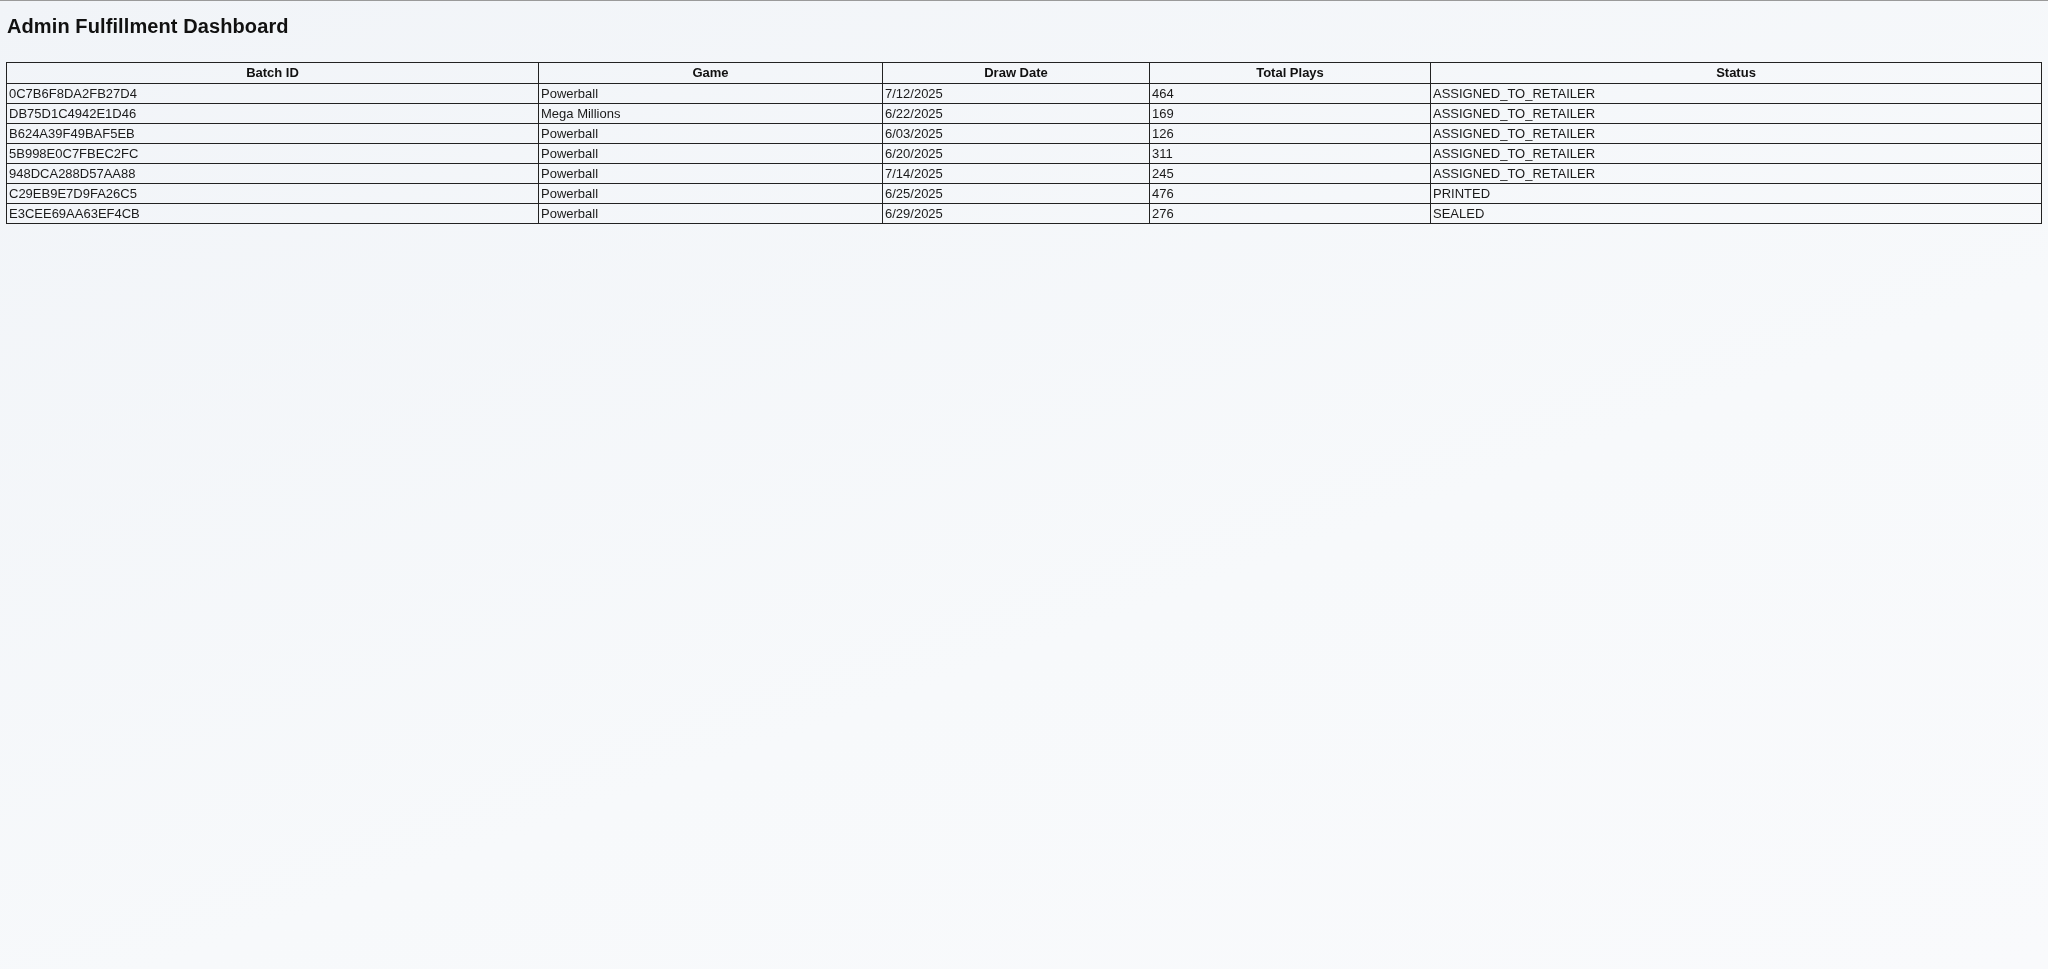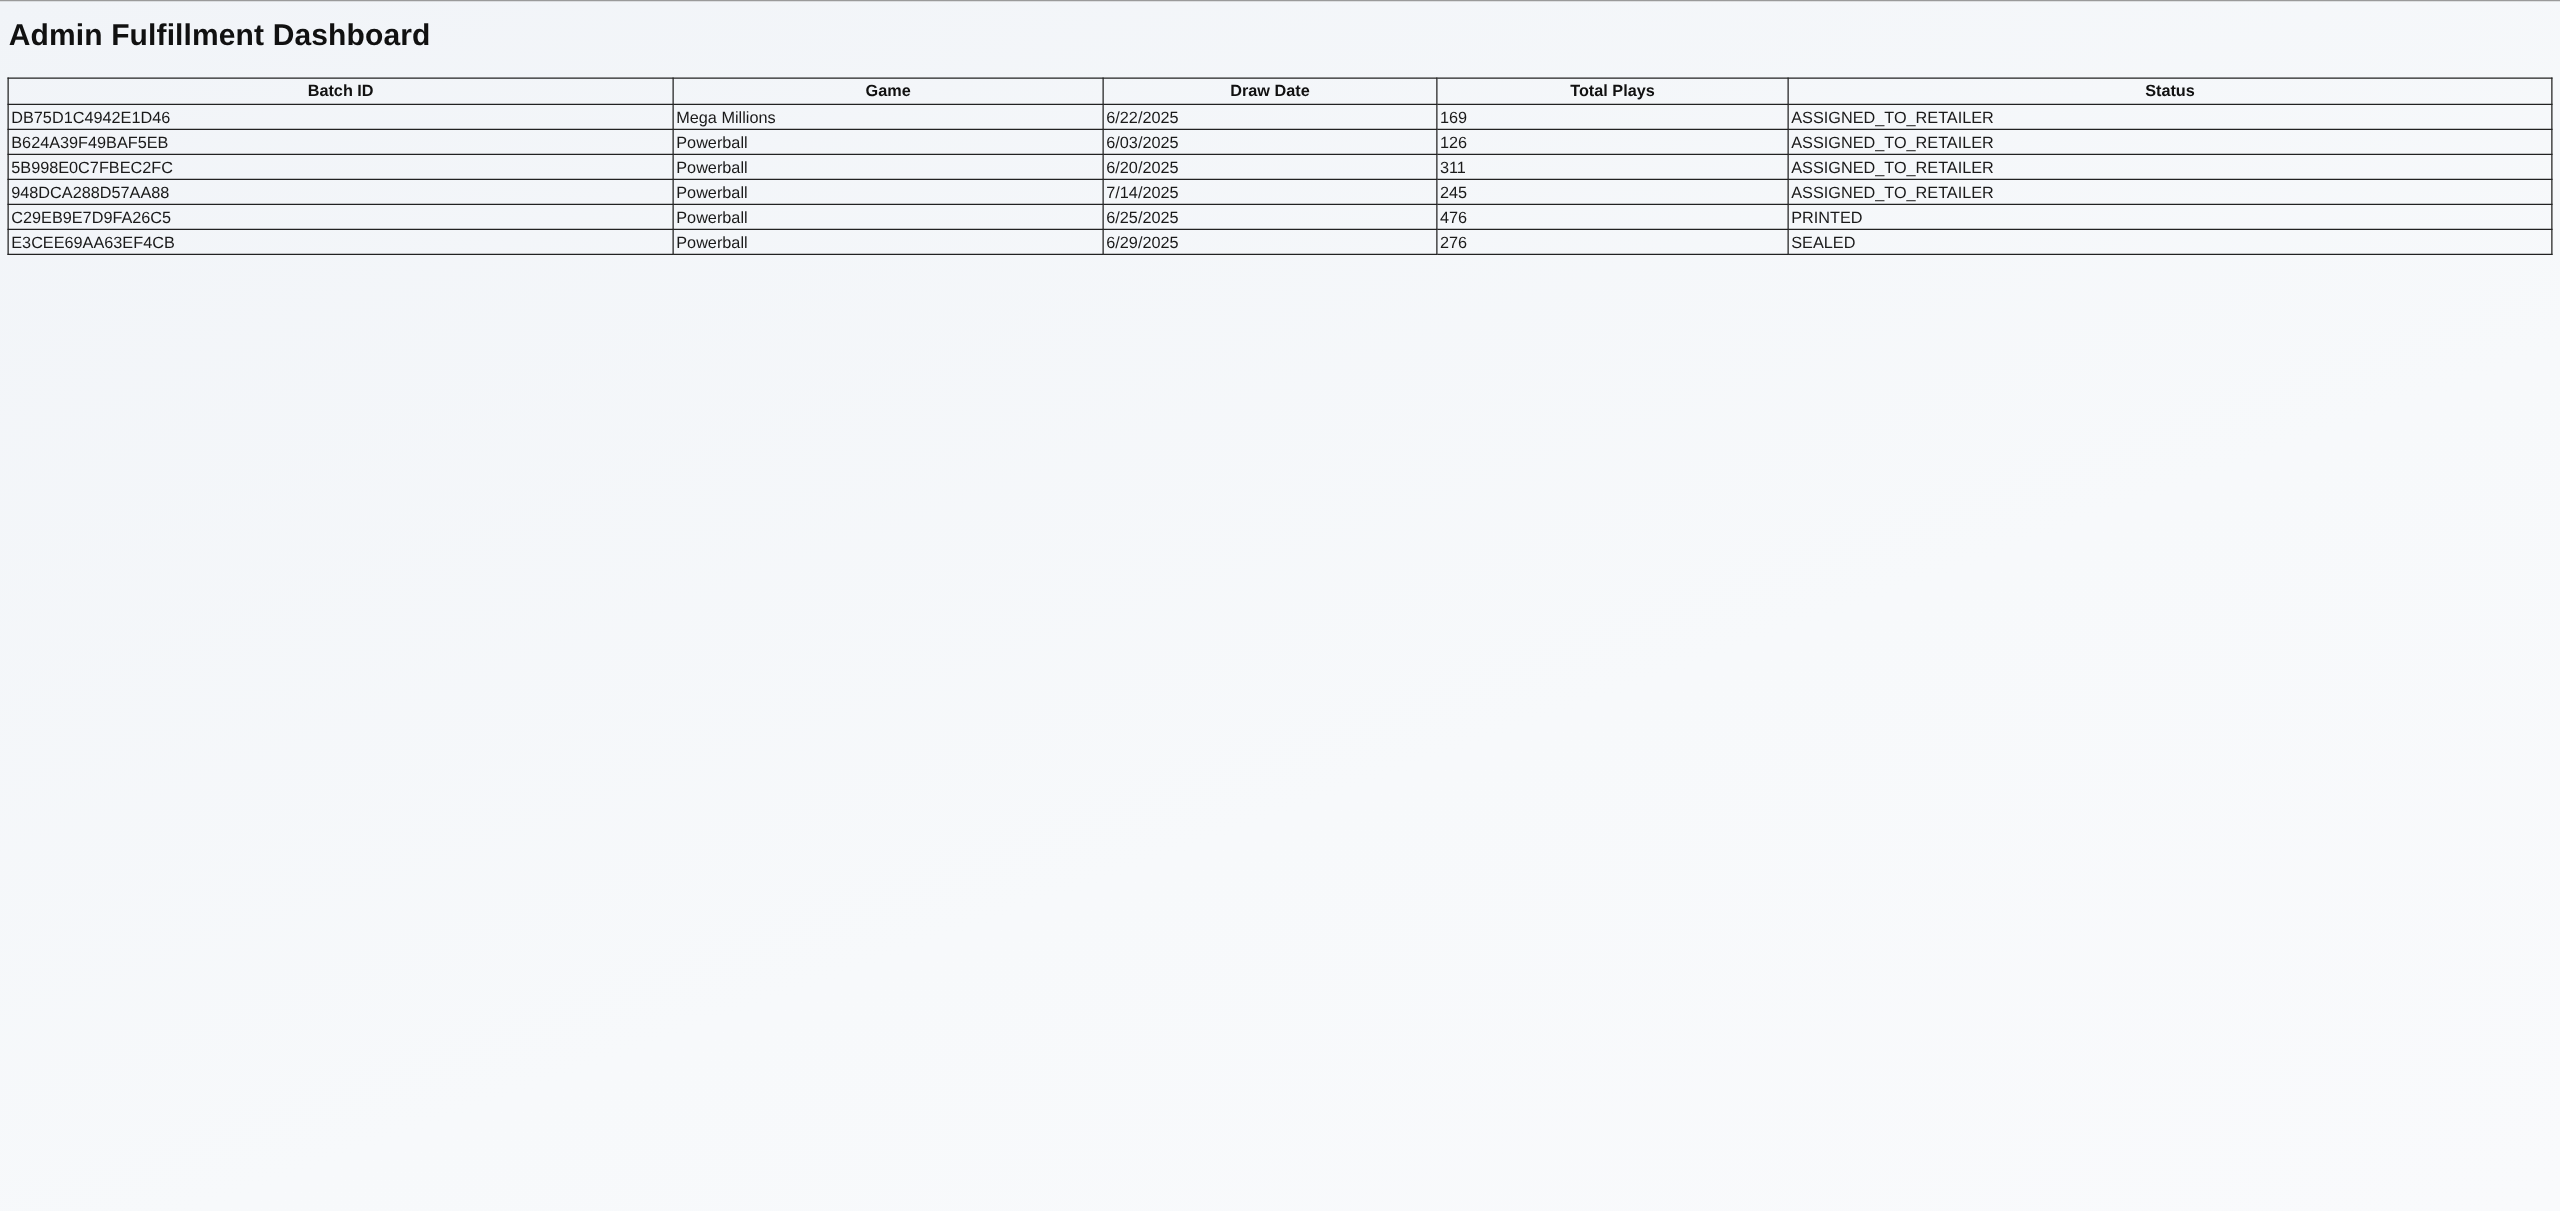--- a/index.html
+++ b/index.html
@@ -7,21 +7,21 @@
     width: 2048px; height: 969px; overflow: hidden;
     background: linear-gradient(160deg, #f1f4f8 0%, #f7f9fb 60%, #f9fafc 100%);
     font-family: "Liberation Sans", sans-serif;
     color: #111;
     border-top: 1px solid #9a9a9a;
     box-sizing: border-box;
     position: relative;
   }
   h1 {
     position: absolute; left: 7px; top: 14px; margin: 0;
-    font-size: 24px; font-weight: bold; color: #111; letter-spacing: 0.1px;
+    font-size: 20px; font-weight: bold; color: #111; letter-spacing: 0.1px;
   }
   table {
     position: absolute; left: 6px; top: 61px;
     width: 2035px; border-collapse: collapse; table-layout: fixed;
     font-size: 13px;
   }
   th, td {
     border: 1px solid #222;
     padding: 0 2px; height: 19px; line-height: 18px;
     white-space: nowrap; overflow: hidden; text-align: left;
@@ -50,20 +50,27 @@
   <thead>
     <tr>
       <th>Batch ID</th>
       <th>Game</th>
       <th>Draw Date</th>
       <th>Total Plays</th>
       <th>Status</th>
     </tr>
   </thead>
   <tbody id="tbody">
+      <tr>
+        <td>0C7B6F8DA2FB27D4</td>
+        <td>Powerball</td>
+        <td>7/12/2025</td>
+        <td>464</td>
+        <td>ASSIGNED_TO_RETAILER</td>
+      </tr>
       <tr>
         <td>DB75D1C4942E1D46</td>
         <td>Mega Millions</td>
         <td>6/22/2025</td>
         <td>169</td>
         <td>ASSIGNED_TO_RETAILER</td>
       </tr>
       <tr>
         <td>B624A39F49BAF5EB</td>
         <td>Powerball</td>

